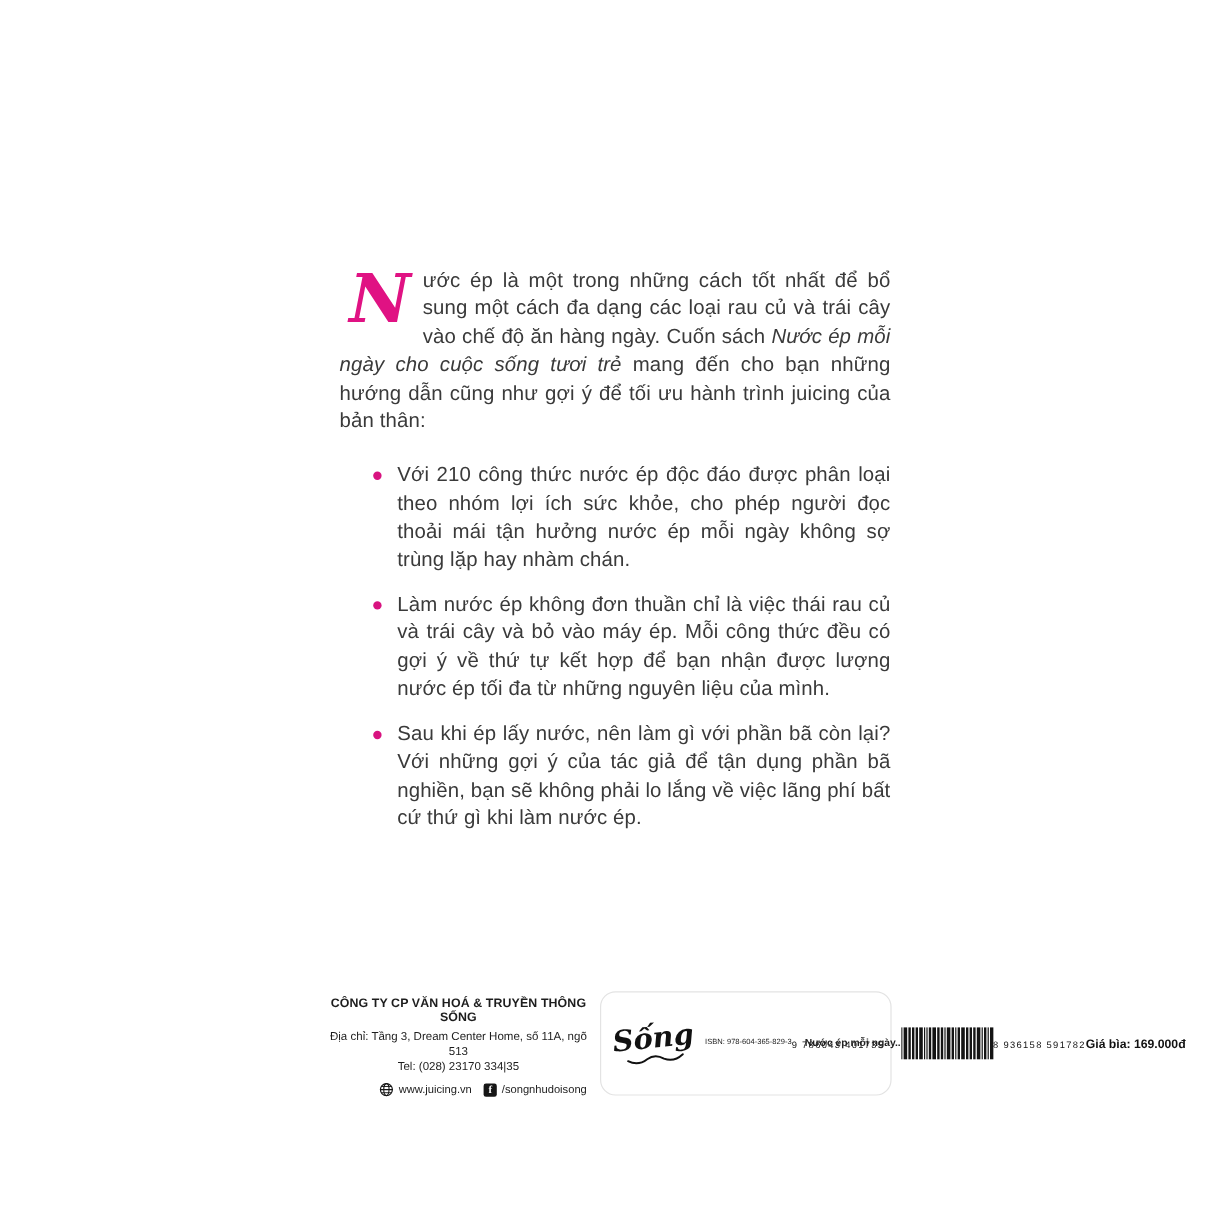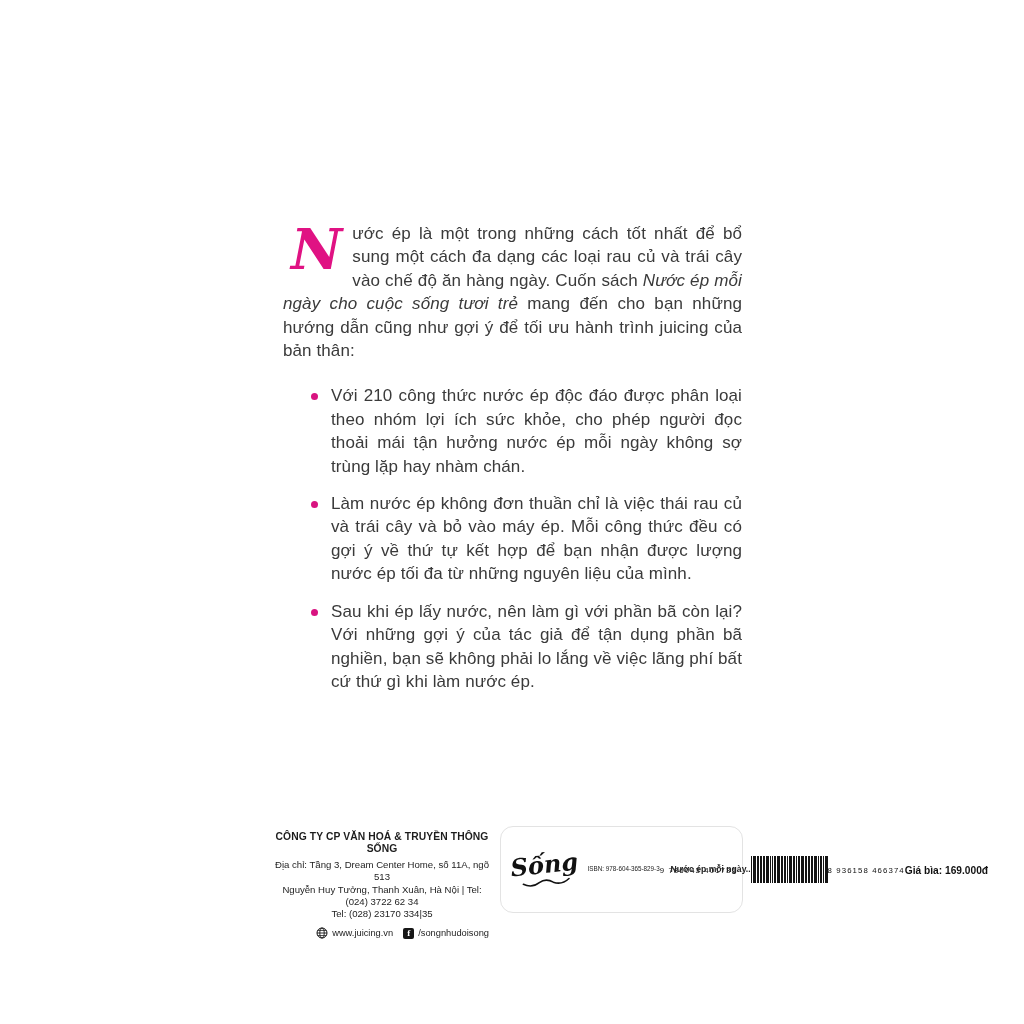--- a/index.html
+++ b/index.html
@@ -176,21 +176,20 @@
       <li>
         <span class="bullet-dot"></span>
         <span>Sau khi ép lấy nước, nên làm gì với phần bã còn lại? Với những gợi ý của tác giả để tận dụng phần bã nghiền, bạn sẽ không phải lo lắng về việc lãng phí bất cứ thứ gì khi làm nước ép.</span>
       </li>
     </ul>
   </div>
 
   <div class="company">
     <div class="c-name">CÔNG TY CP VĂN HOÁ &amp; TRUYỀN THÔNG SỐNG</div>
     <div><b>Địa chỉ: </b><span>Tầng 3, Dream Center Home, số 11A, ngõ 513</span></div>
-    <div>Nguyễn Huy Tưởng, Thanh Xuân, Hà Nội | Tel: (024) 3722 62 34</div>
     <div>Tel: (028) 23170 334|35</div>
     <div class="weblinks">
       <svg class="globe" viewBox="0 0 12 12">
         <circle cx="6" cy="6" r="5" fill="none" stroke="#161616" stroke-width="1"></circle>
         <ellipse cx="6" cy="6" rx="2.2" ry="5" fill="none" stroke="#161616" stroke-width="0.9"></ellipse>
         <line x1="1" y1="6" x2="11" y2="6" stroke="#161616" stroke-width="0.9"></line>
         <line x1="1.7" y1="3.4" x2="10.3" y2="3.4" stroke="#161616" stroke-width="0.8"></line>
         <line x1="1.7" y1="8.6" x2="10.3" y2="8.6" stroke="#161616" stroke-width="0.8"></line>
       </svg>
       <span>www.juicing.vn</span>
@@ -261,18 +260,18 @@
           <span style="width:3px"></span>
           <span style="width:2px"></span>
           <span style="width:2px"></span>
           <span style="width:2px"></span>
           <span style="width:3px"></span>
           <span style="width:1px"></span>
           <span style="width:2px"></span>
           <span style="width:1px"></span>
           <span style="width:3px"></span>
         </div>
-      <div class="bc-digits">8 936158 466374</div>
+      <div class="bc-digits">8 936158 591782</div>
       <div class="price">Giá bìa: 169.000đ</div>
     </div>
   </div>
 
 </div>
 
 </body></html>

